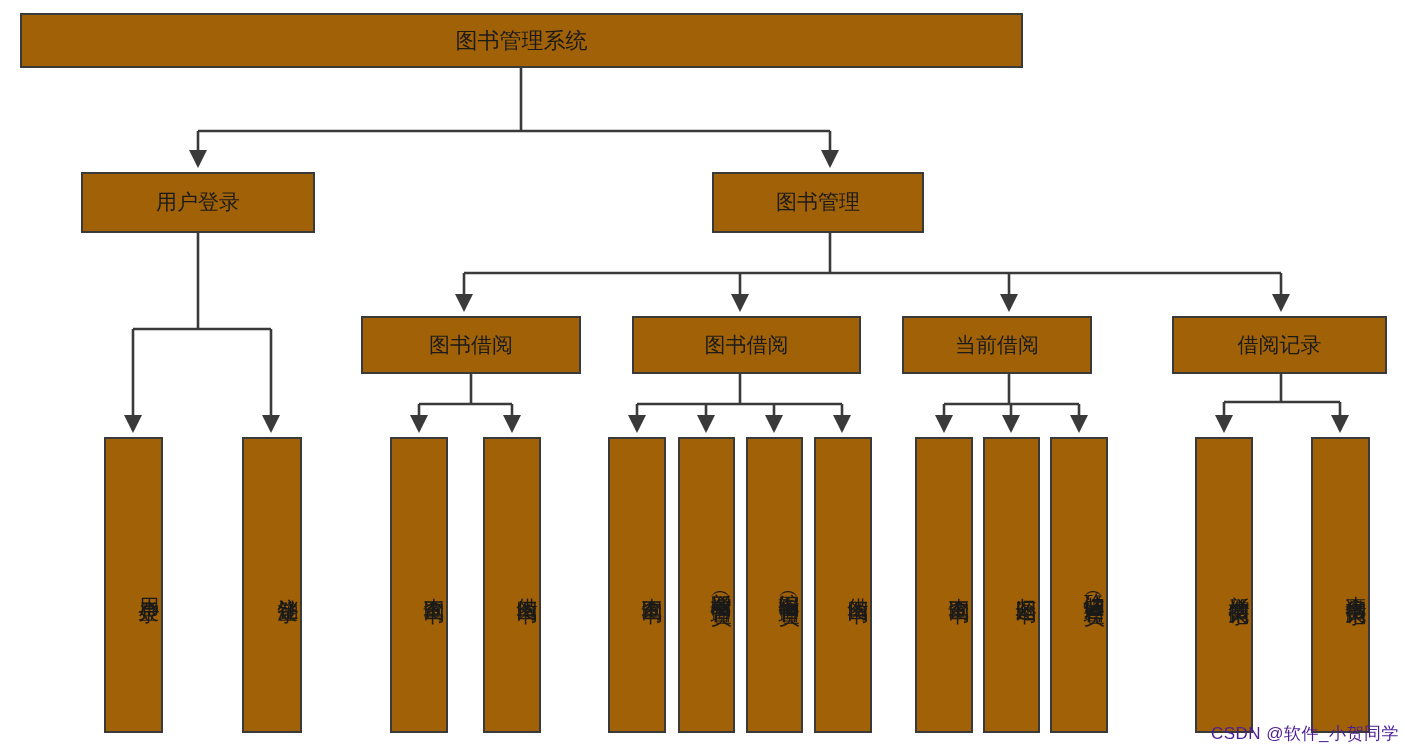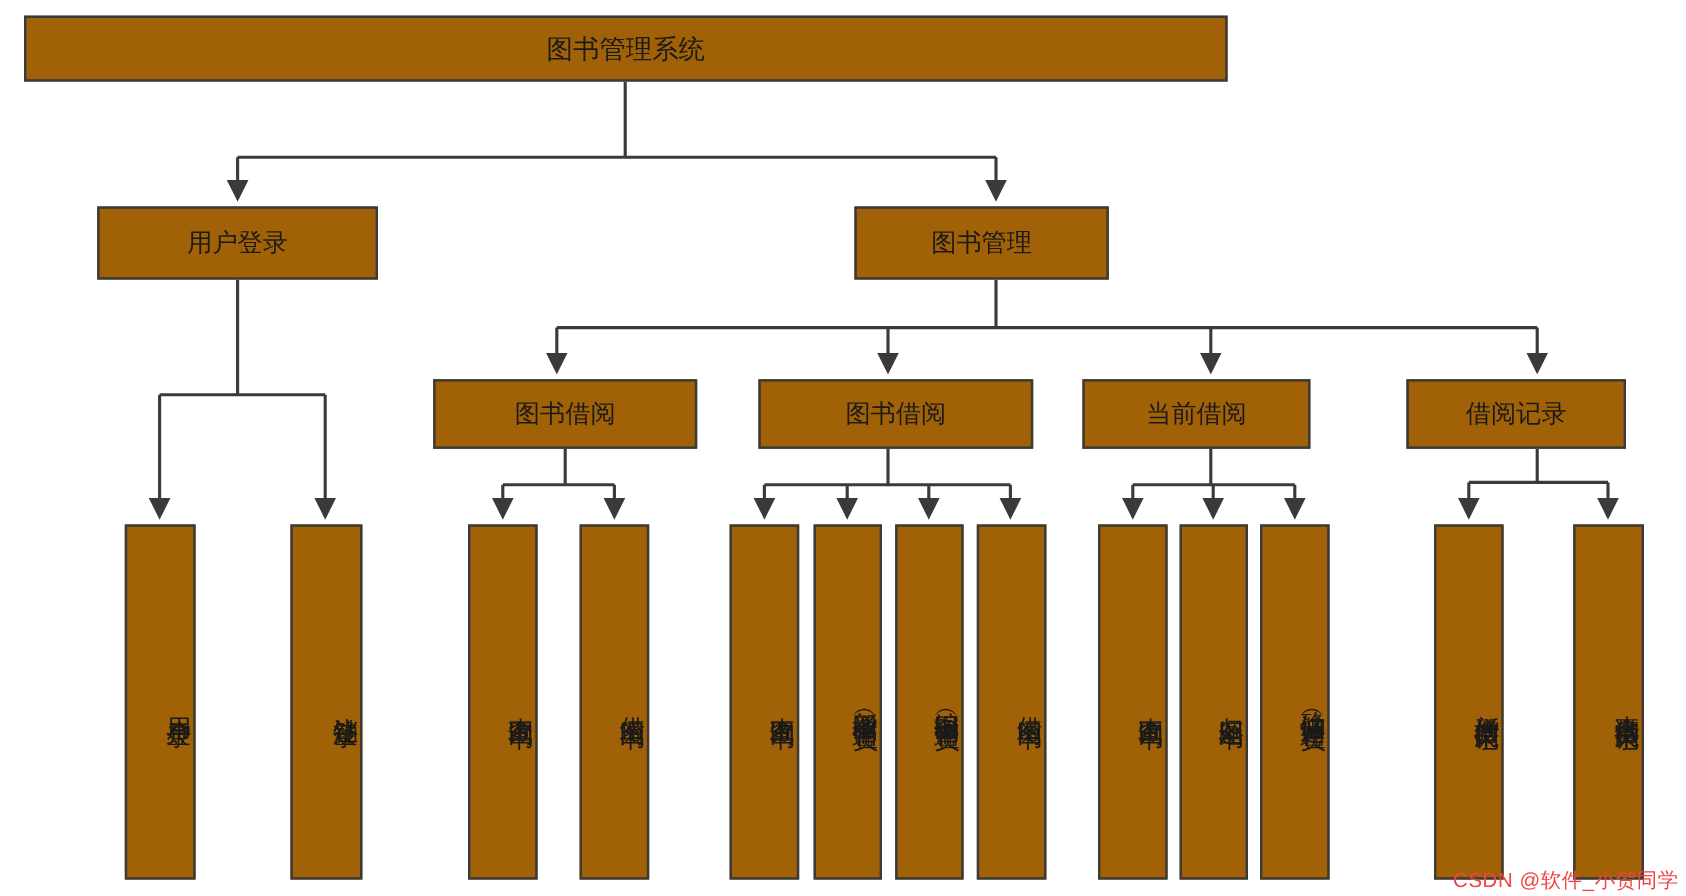--- a/index.html
+++ b/index.html
@@ -51,21 +51,21 @@
     justify-content: center;
   }
   .node.leaf > span {
     display: block;
   }
   .watermark {
     position: absolute;
     right: 6px;
     bottom: 2px;
     font-size: 17px;
-    color: #ef4444;
+    color: #4c1d95;
     white-space: nowrap;
     letter-spacing: 0.5px;
     margin-left: 36px;
   }
 </style>
 </head>
 <body>
 
 <div id="canvas">
 
@@ -132,21 +132,21 @@
 
   <div class="node level2" style="left:361px; top:316px; width:220px; height:58px;">
     <span>图书借阅</span>
   </div>
   <div class="node level2" style="left:632px; top:316px; width:229px; height:58px;">
     <span>图书借阅</span>
   </div>
   <div class="node level2" style="left:902px; top:316px; width:190px; height:58px;">
     <span>当前借阅</span>
   </div>
-  <div class="node level2" style="left:1172px; top:316px; width:183px; height:58px;">
+  <div class="node level2" style="left:1172px; top:316px; width:215px; height:58px;">
     <span>借阅记录</span>
   </div>
 
   <div class="node leaf" style="left:104px; top:437px; width:59px; height:296px;">
     <span>用户登录</span>
   </div>
   <div class="node leaf" style="left:242px; top:437px; width:60px; height:296px;">
     <span>注销登录</span>
   </div>
 

